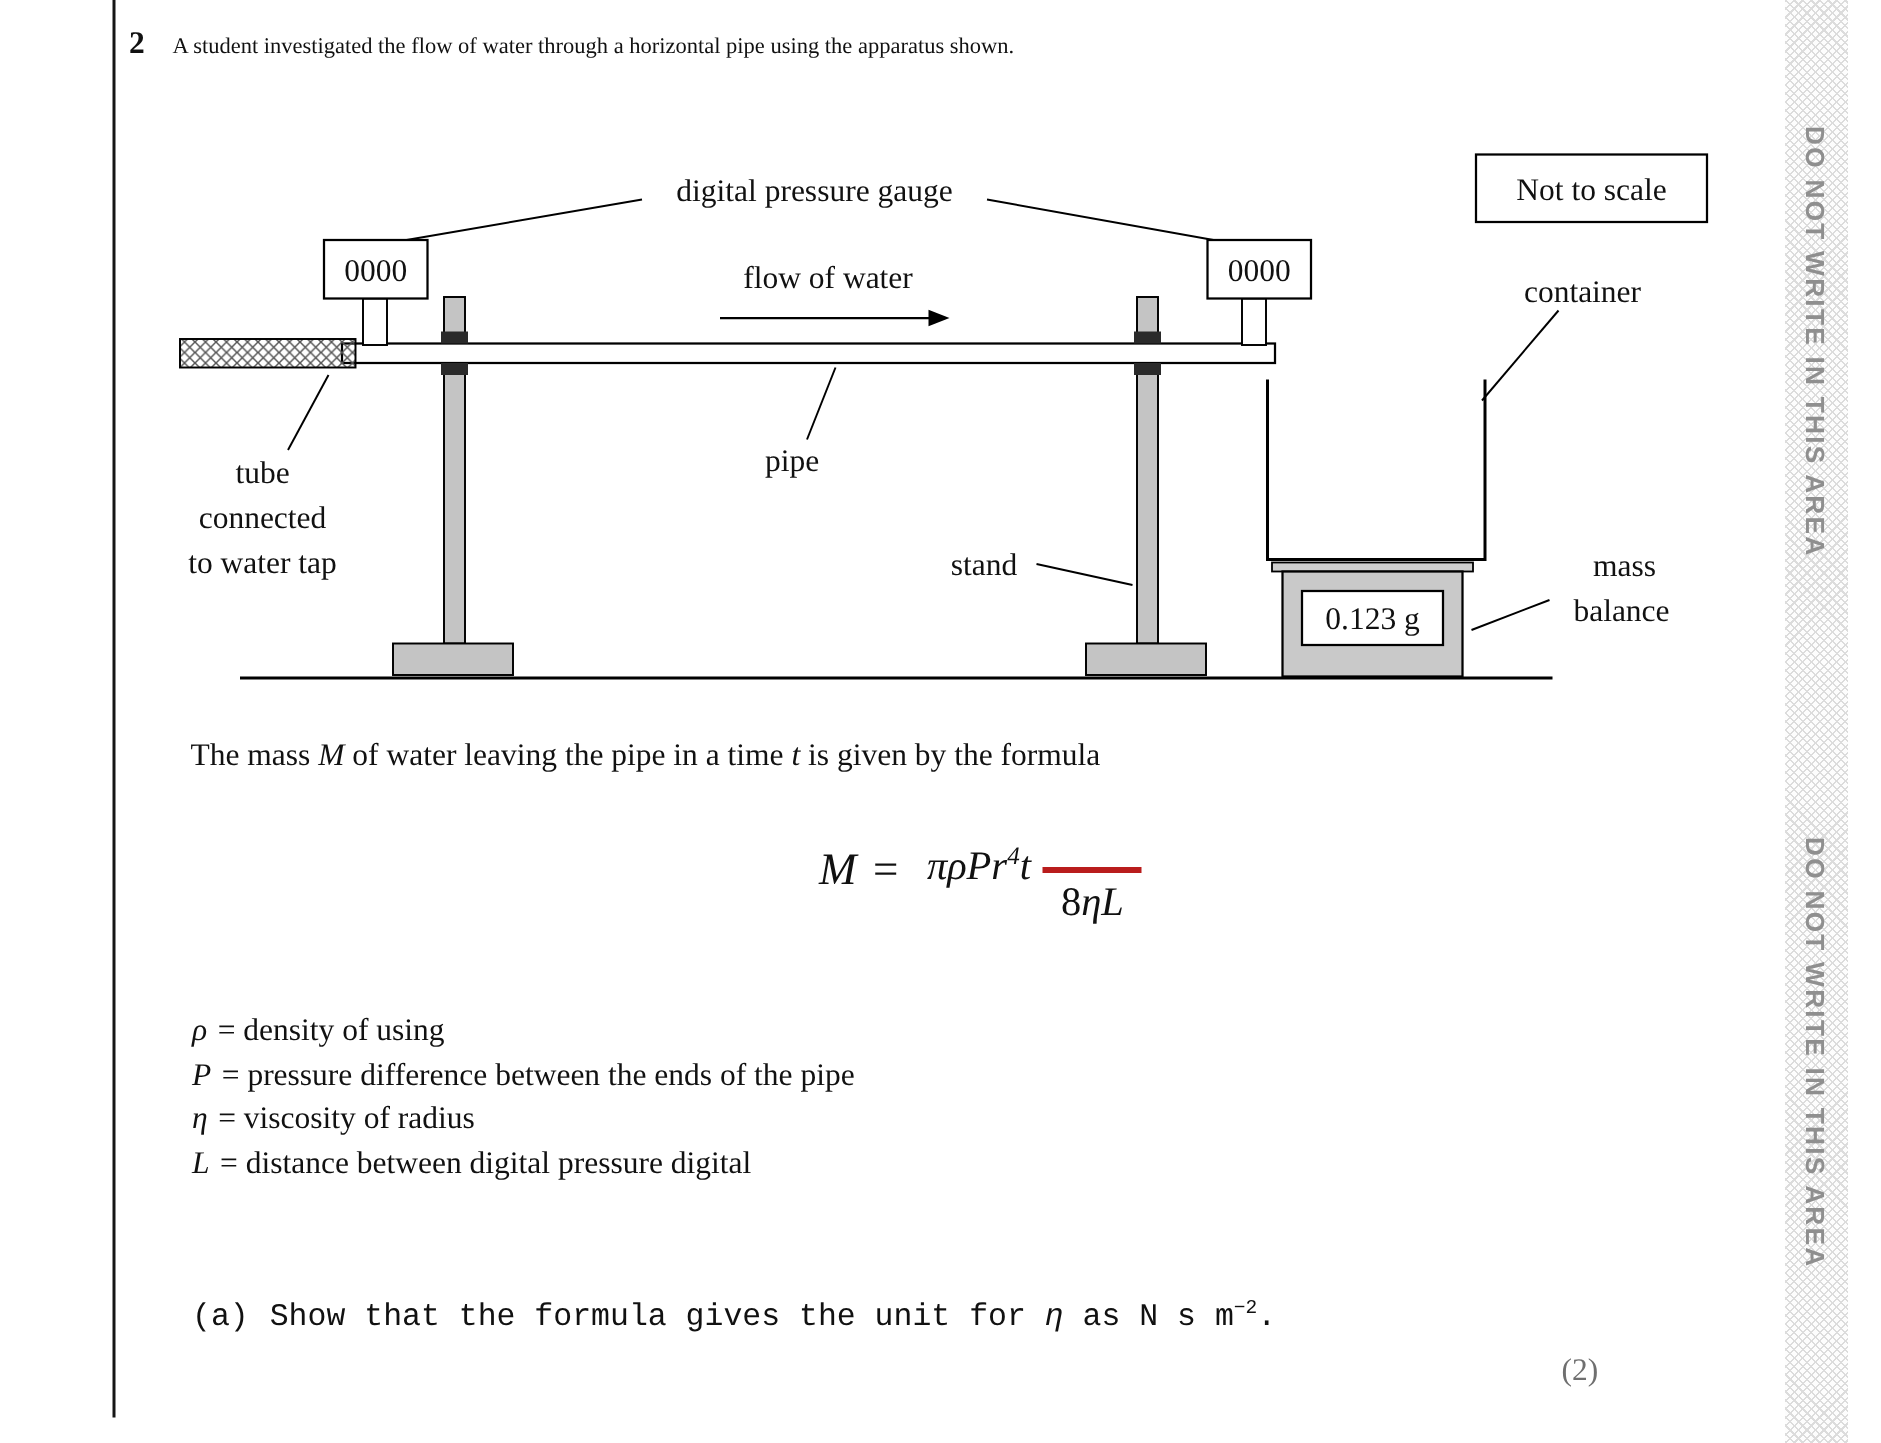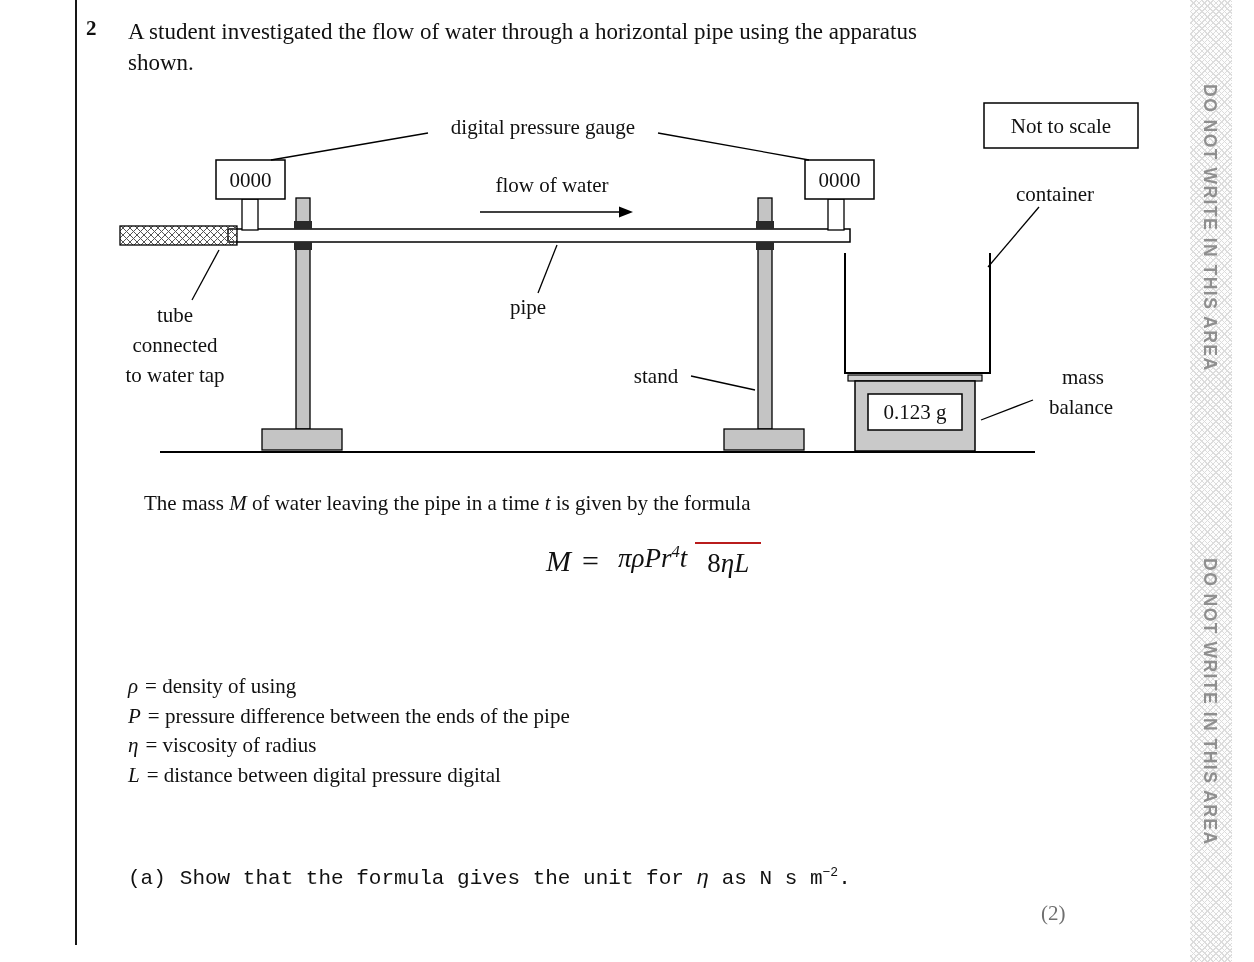--- a/index.html
+++ b/index.html
@@ -3,30 +3,30 @@
 <meta charset="utf-8">
 <style>
   html,body{margin:0;padding:0;background:#fff;}
   .page{
     position:relative;width:1254px;height:962px;background:#ffffff;
     font-family:"Liberation Serif",serif;color:#111;overflow:hidden;
   }
   .abs{position:absolute;}
   .left-rule{left:75px;top:0;width:2px;height:945px;background:#161616;}
   .q-num{left:86px;top:16px;font-size:21px;font-weight:bold;}
-  .q-text{left:128px;top:16px;width:805px;font-size:23px;line-height:31px;}
+  .q-text{left:115px;top:16px;width:805px;font-size:15px;line-height:31px;}
   svg.diagram{left:95px;top:95px;width:1070px;height:370px;}
   svg text{font-family:"Liberation Serif",serif;font-size:21px;fill:#111;}
-  .intro{left:144px;top:491px;font-size:21px;}
+  .intro{left:127px;top:491px;font-size:21px;}
   .it{font-style:italic;}
   .formula{left:546px;top:542px;display:flex;align-items:center;gap:11px;font-size:30px;font-style:italic;}
   .upright{font-style:normal;}
   .frac{display:inline-flex;flex-direction:row;align-items:center;font-size:27px;}
   .frac .num{padding:0 8px 5px;}
-  .frac .den{border-top:2px solid #b91c1c;padding:4px 12px 0;}
+  .frac .den{border-top:4px solid #b91c1c;padding:4px 12px 0;margin-top:36px;}
   .sup{font-size:0.62em;vertical-align:super;line-height:0;}
   .where{left:128px;top:672px;font-size:21px;line-height:29.6px;}
   .def-sym{font-style:italic;margin-right:7px;}
   .part-a{left:128px;top:867px;font-size:21px;font-family:Liberation Mono, monospace;}
   .part-a .pa-label{margin-right:14px;}
   .marks{left:1041px;top:901px;font-size:21px;color:#6f6f6f;}
   .margin-strip{
     left:1190px;top:0;width:42px;height:962px;background-color:#fdfdfd;
     background-image:
       repeating-linear-gradient(45deg,#dcdcdc 0px,#dcdcdc 1px,transparent 1px,transparent 4px),

